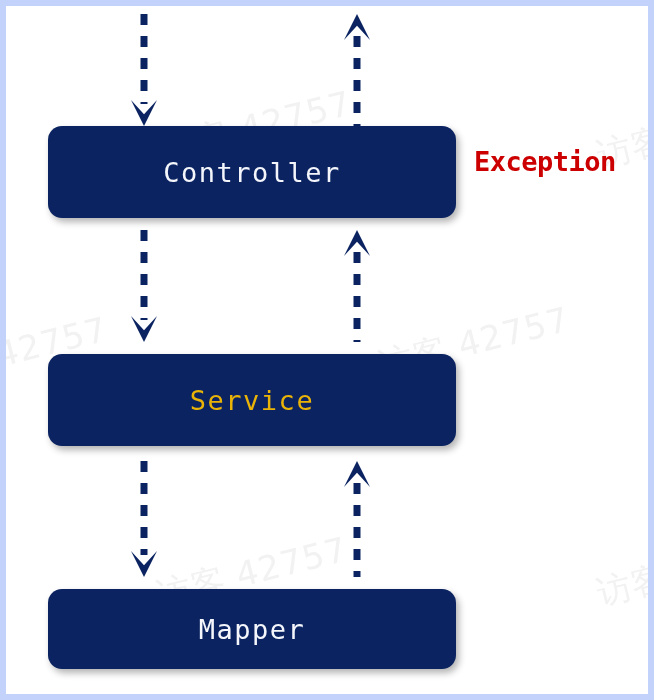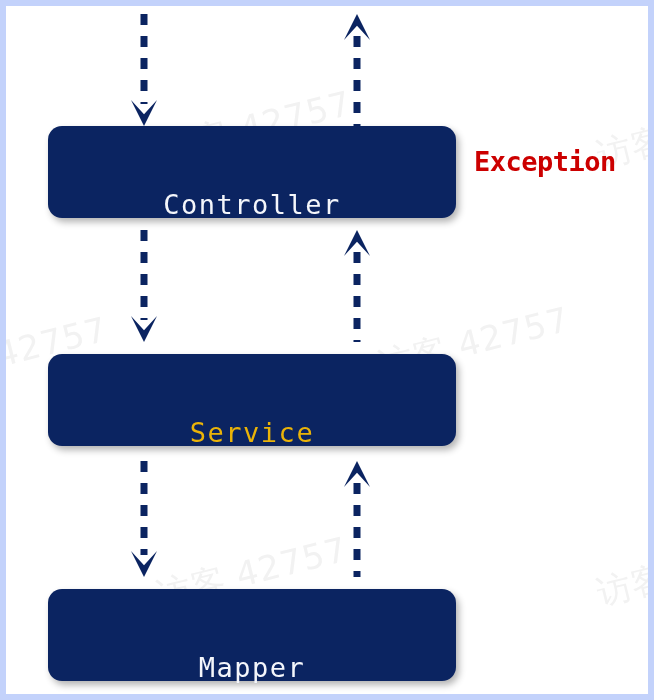--- a/index.html
+++ b/index.html
@@ -39,21 +39,21 @@
     letter-spacing: 1px;
   }
 
   
   .node {
     position: absolute;
     background: #0b2461;
     border-radius: 14px;
     box-shadow: 3px 4px 7px rgba(0,0,0,0.30);
     display: flex;
-    align-items: flex-end;
+    align-items: center;
     justify-content: center;
     z-index: 3;
   }
   .node-label {
     color: #f4f6fb;
     font-family: "DejaVu Sans Mono", "Liberation Mono", monospace;
     font-size: 27px;
     letter-spacing: 1.5px;
     line-height: 1;
     user-select: none;
@@ -92,21 +92,21 @@
       <div class="wm" style="left: 586px; top: 566px; font-size: 34px; color: rgb(242, 242, 242); transform: rotate(-14deg);">访客</div>
     </div>
 
   <div id="nodes-layer">
       <div class="node" style="left: 42px; top: 120px; width: 408px; height: 92px; background: rgb(11, 36, 97);">
         <span class="node-label" style="color: rgb(244, 246, 251);">Controller</span>
       </div>
       <div class="node" style="left: 42px; top: 348px; width: 408px; height: 92px; background: rgb(11, 36, 97);">
         <span class="node-label" style="color: #eab308;">Service</span>
       </div>
-      <div class="node" style="left: 42px; top: 583px; width: 408px; height: 92px; background: rgb(11, 36, 97);">
+      <div class="node" style="left: 42px; top: 583px; width: 408px; height: 80px; background: rgb(11, 36, 97);">
         <span class="node-label" style="color: rgb(244, 246, 251);">Mapper</span>
       </div>
     </div>
 
   <div id="arrows-layer">
       <div class="arrow" style="left: 125px; top: 8px; width: 26px; height: 112px;">
         <svg width="26" height="112" viewBox="0 0 26 112">
           <line x1="13" x2="13" y1="0" y2="90" stroke="#0b2461" stroke-width="7" stroke-dasharray="11 11" stroke-linecap="butt"></line>
           <path d="M 13 112 L 0 86 L 13 100.3 L 26 86 Z" fill="#0b2461"></path>
         </svg>

